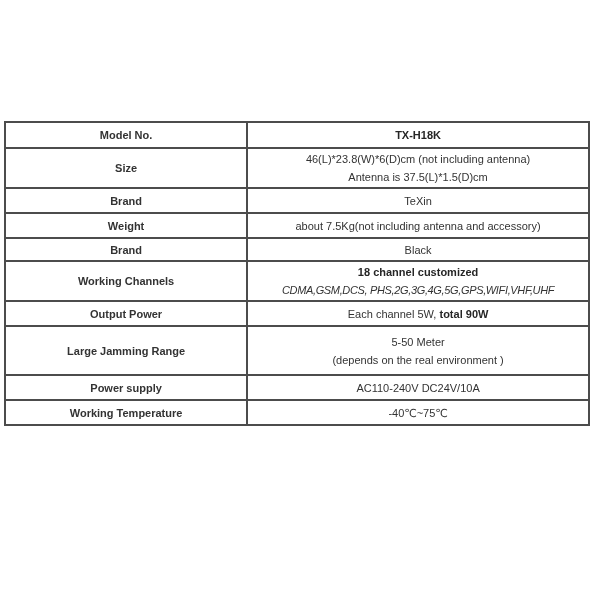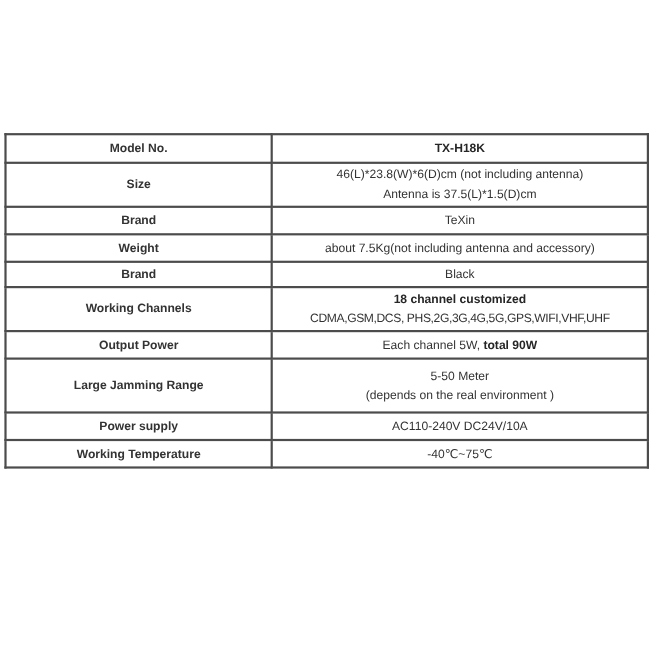--- a/index.html
+++ b/index.html
@@ -26,21 +26,21 @@
     line-height: 18px;
     padding: 1px 2px;
   }
   td.label {
     width: 238px;
     font-weight: bold;
     color: #262626;
   }
   td.value { width: 336px; }
   .b { font-weight: bold; color: #262626; }
-  .tight { letter-spacing: -0.35px; }
+  .tight { letter-spacing: -0.35px; font-style: italic; }
   
   tr.r1  td { height: 26px; }
   tr.r2  td { height: 39px; }
   tr.r3  td { height: 25px; }
   tr.r4  td { height: 25px; border-radius: 12px; }
   tr.r5  td { height: 25px; }
   tr.r6  td { height: 23px; }
   tr.r7  td { height: 38px; }
   tr.r8  td { height: 25px; }
   tr.r9  td { height: 49px; }

